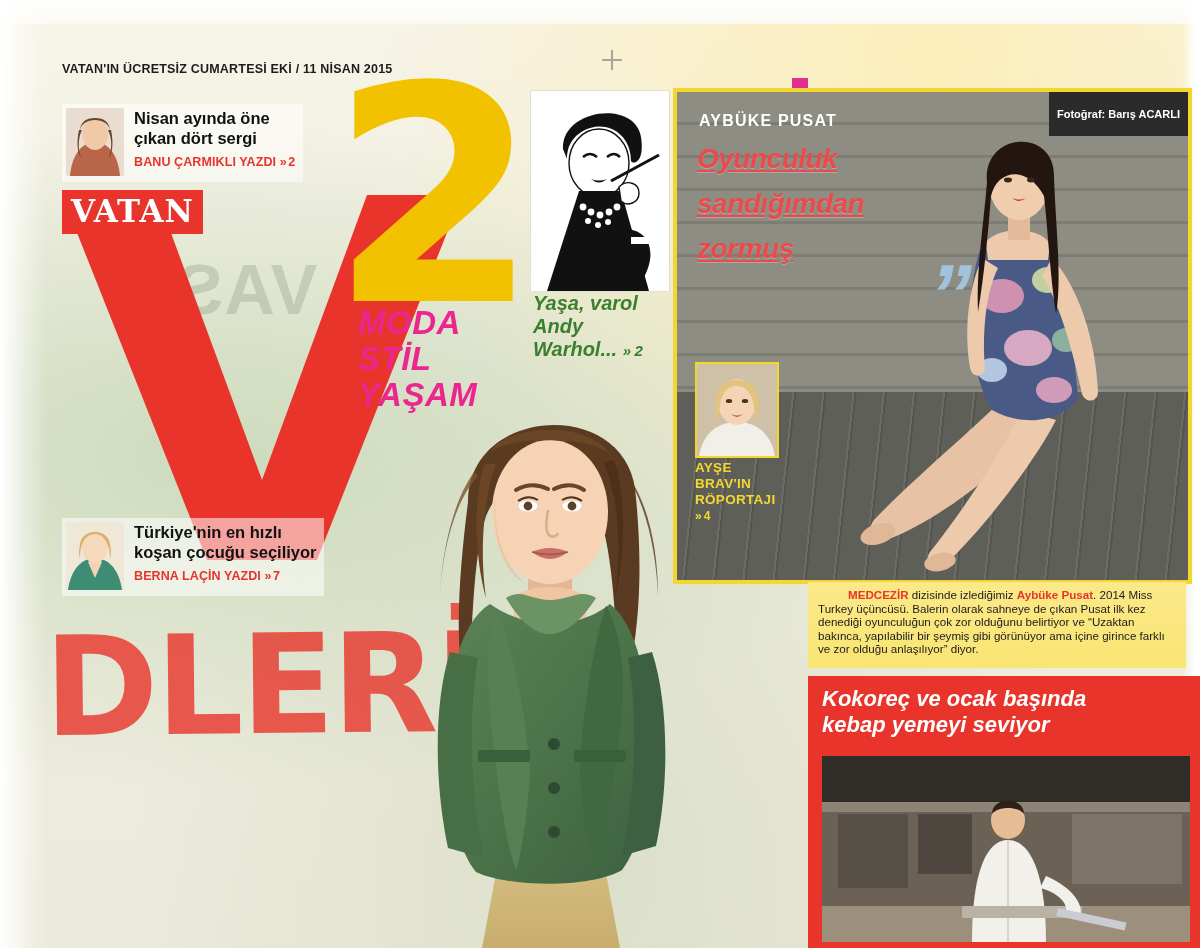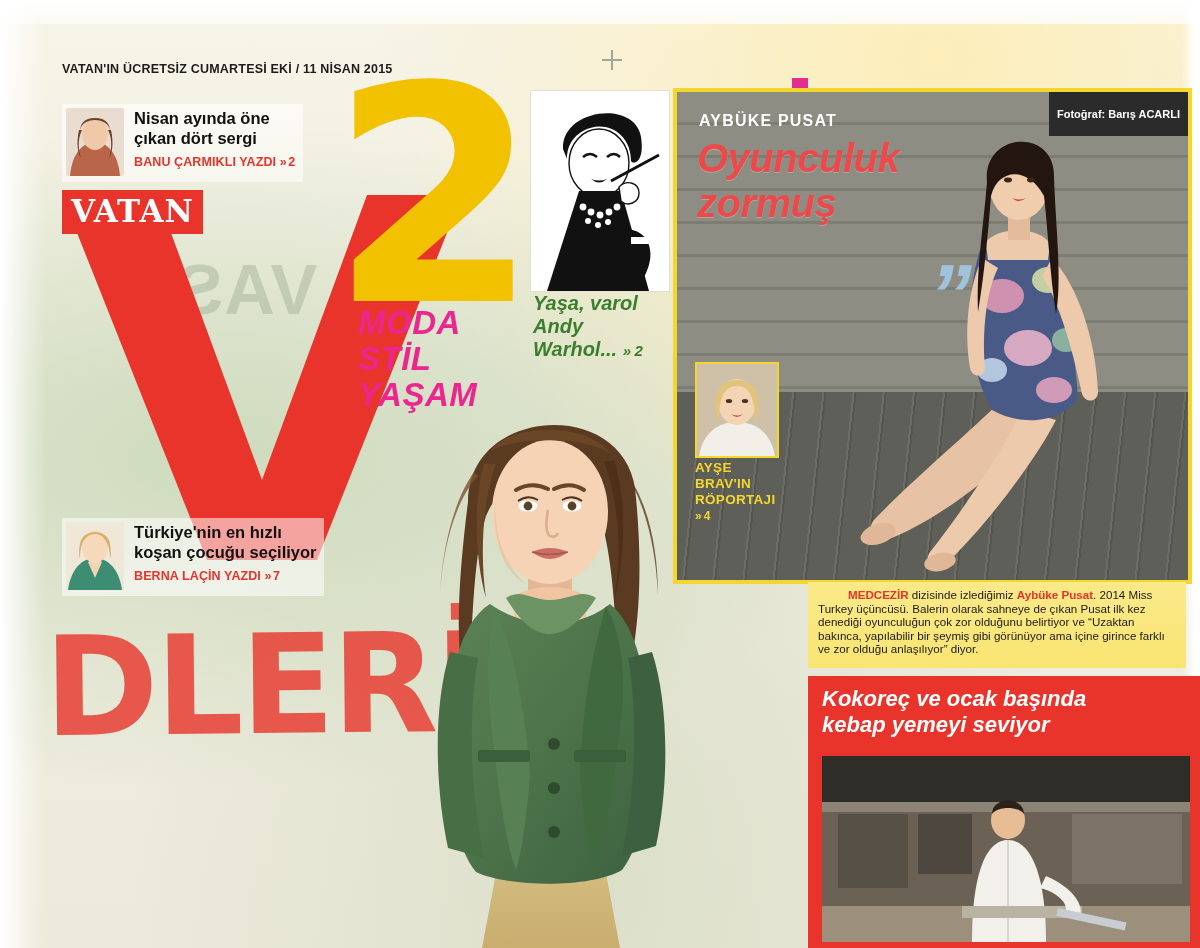--- a/index.html
+++ b/index.html
@@ -243,26 +243,27 @@
     left: 22px; top: 20px;
     color: #ffffff;
     font-size: 16px;
     font-weight: bold;
     letter-spacing: 1.2px;
   }
   .hero-headline {
     position: absolute;
     left: 20px; top: 44px;
     color: #ec4a4a;
-    font-size: 40px;
+    font-size: 28px;
     line-height: 45px;
     font-weight: bold;
     font-style: italic;
     letter-spacing: -0.5px;
     text-shadow: 0 1px 0 rgba(255,255,255,0.25);
+    text-decoration: underline;
   }
   .quote-mark {
     position: absolute;
     left: 252px; top: 172px;
     color: #9fc3dc;
     font-size: 86px;
     font-weight: bold;
     font-style: italic;
     line-height: 60px;
   }
@@ -510,20 +511,21 @@
       <ellipse cx="179" cy="80" rx="4" ry="2.4" fill="#3a2418"></ellipse>
       <path d="M160 98 q7 6 14 0 q-7 3 -14 0Z" fill="#c0443e"></path>
     </svg>
 
     <div class="quote-mark">”</div>
 
     <div class="hero-photocredit">Fotoğraf: Barış ACARLI</div>
     <div class="hero-eyebrow">AYBÜKE PUSAT</div>
     <div class="hero-headline">
       <div>Oyunculuk</div>
+      <div>sandığımdan</div>
       <div>zormuş</div>
     </div>
 
     <div class="inset-portrait">
       <svg viewBox="0 0 80 92" width="80" height="92">
         <rect width="80" height="92" fill="#cfc0a8"></rect>
         <path d="M2 92 C6 68 22 58 40 58 C58 58 74 68 78 92 Z" fill="#f2efe8"></path>
         <ellipse cx="40" cy="38" rx="19" ry="23" fill="#f3d5b5"></ellipse>
         <path d="M19 34 C20 10 60 10 61 34 C63 52 60 56 58 56 C58 34 52 22 40 22 C28 22 22 32 22 56 C20 56 17 50 19 34Z" fill="#e1c37e"></path>
         <ellipse cx="32" cy="37" rx="3.2" ry="2" fill="#4a3322"></ellipse>

